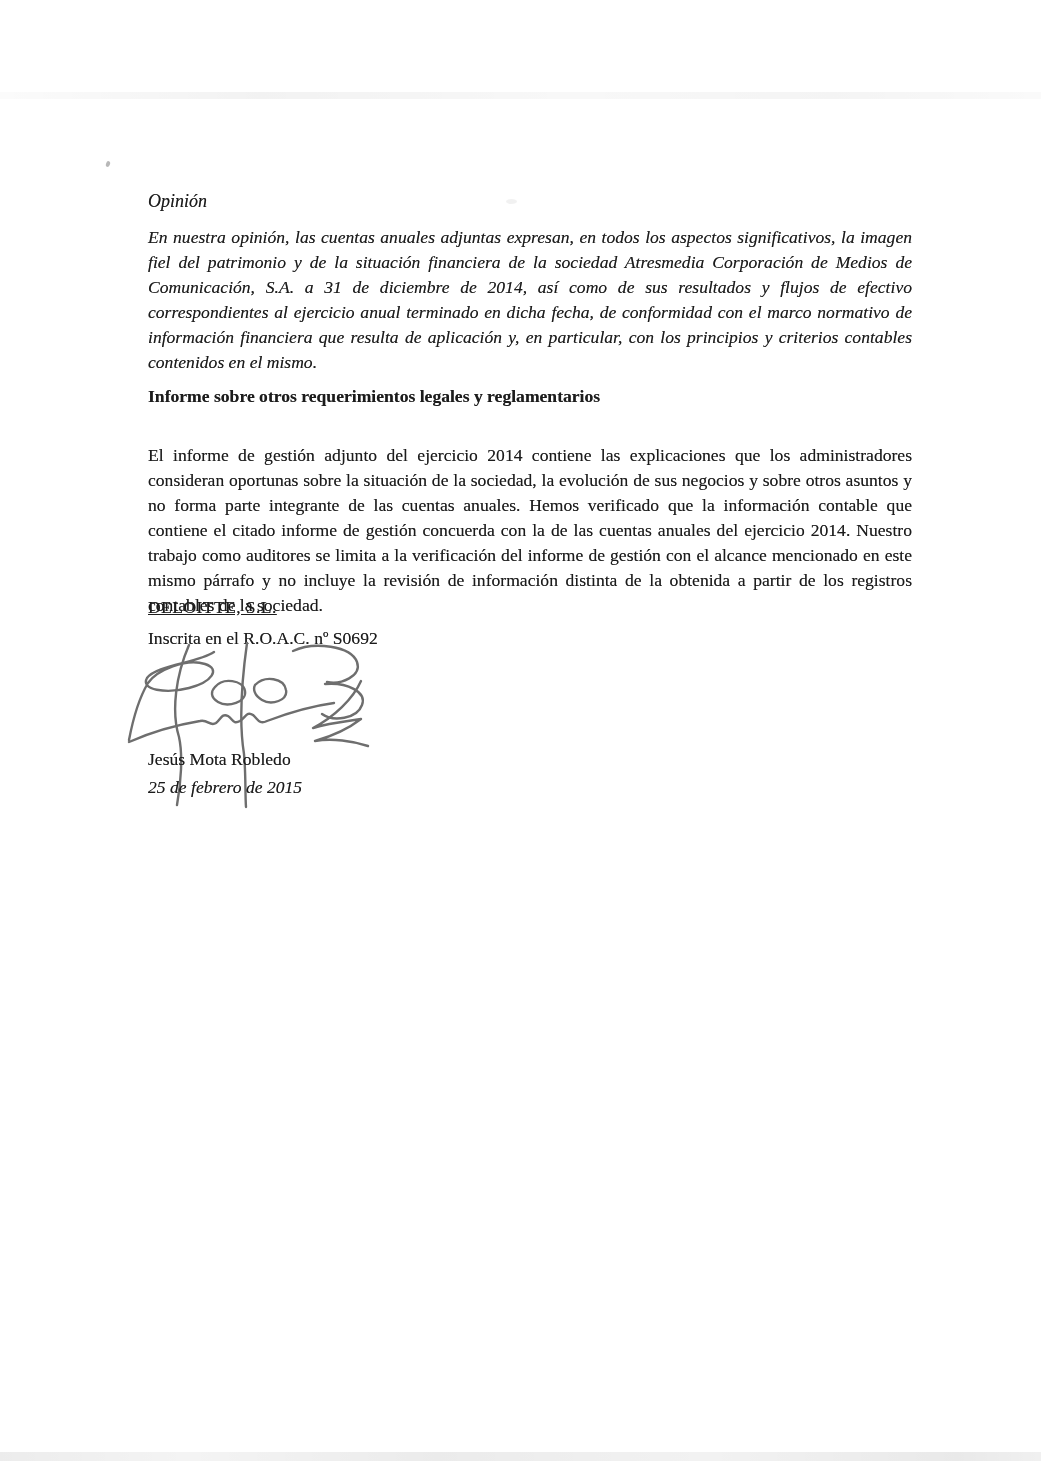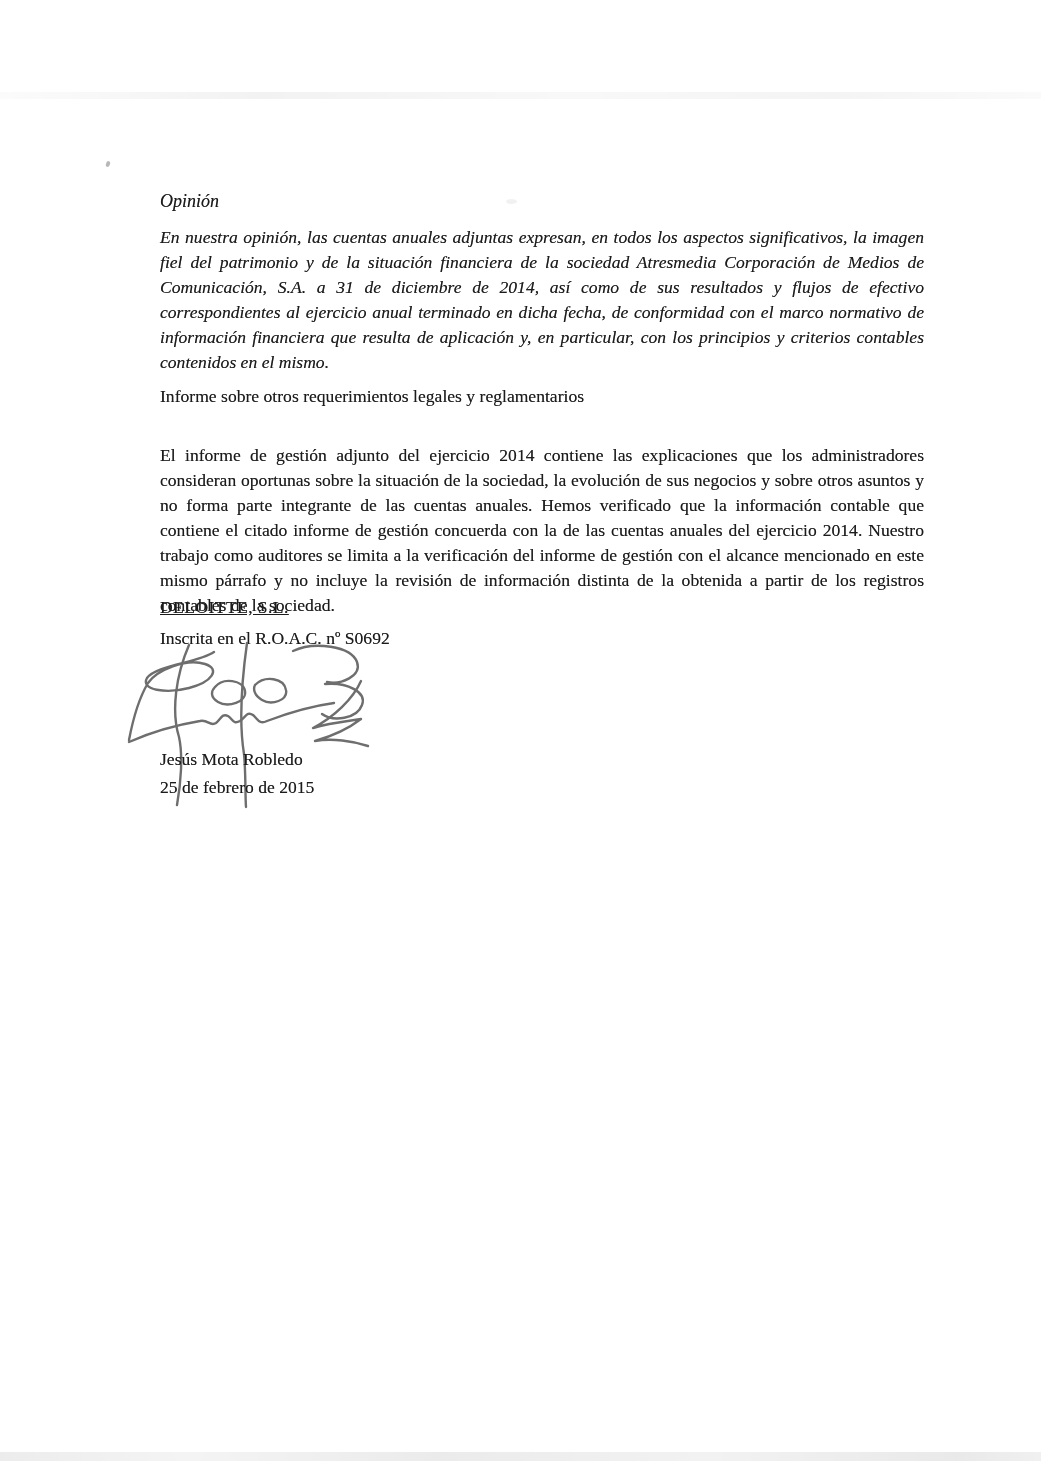--- a/index.html
+++ b/index.html
@@ -51,37 +51,36 @@
     border-radius: 50%;
   }
   
   .txt {
     position: absolute;
     left: 148px;
     width: 764px;
     font-size: 17.6px;
     line-height: 25px;
     text-shadow: 0 0 0.4px rgba(20,20,20,0.55);
-    margin-left: 12px;
   }
   .opinion-heading {
     top: 189px;
     font-style: italic;
     font-size: 18px;
   }
   .para-1 { top: 225px; text-align: justify; font-style: italic; }
   .section-heading {
     top: 384px;
-    font-weight: normal;
+    font-weight: bold;
   }
   .para-2 { top: 443px; text-align: justify; }
   .firm-name  { top: 595px; letter-spacing: 0.4px; text-decoration: underline; }
   .roac-line  { top: 626px; }
   .signer-name { top: 747px; }
-  .date-line   { top: 775px; }
+  .date-line   { top: 775px; font-style: italic; }
   .signature-wrap {
     position: absolute;
     left: 126px; top: 641px;
     width: 250px; height: 170px;
   }
   .signature-wrap svg { display: block; }
 </style>
 </head>
 <body>
 

